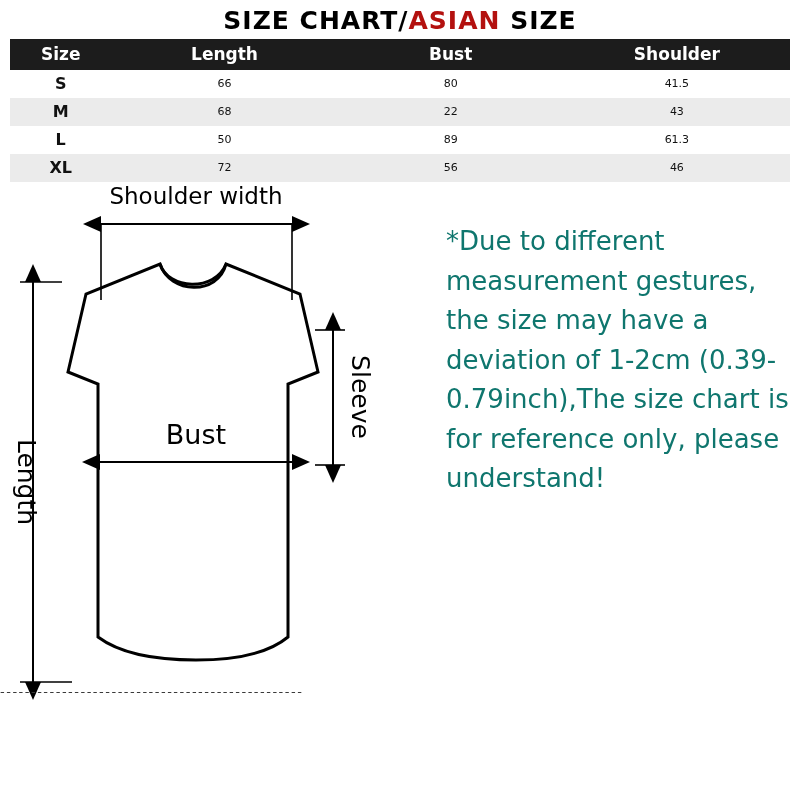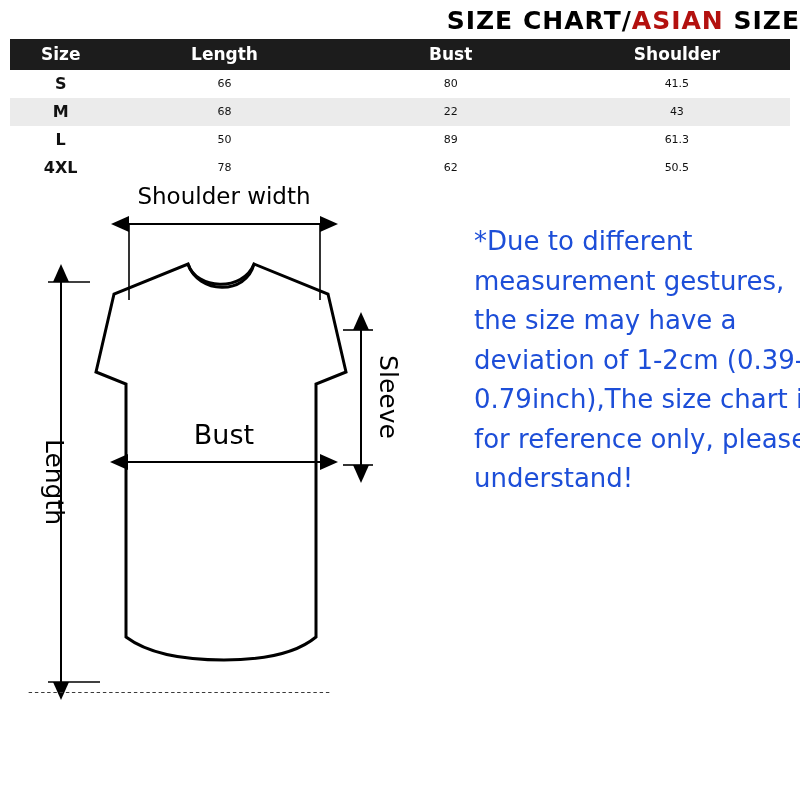--- a/index.html
+++ b/index.html
@@ -10,21 +10,21 @@
     width: 800px;
     height: 800px;
     background: #ffffff;
     font-family: "DejaVu Sans", sans-serif;
     overflow: hidden;
     position: relative;
   }
 
   
   .title {
-    text-align: right;
+    text-align: center;
     font-weight: bold;
     font-size: 25px;
     letter-spacing: 1px;
     padding-top: 6px;
     padding-bottom: 4px;
     color: #000;
     font-family: "DejaVu Sans", sans-serif;
   }
   .title .accent { color: #b3110f; }
 
@@ -60,37 +60,36 @@
   col.c0 { width: 13%; }
   col.c1 { width: 29%; }
   col.c2 { width: 29%; }
   col.c3 { width: 29%; }
 
   
   .lower {
     position: relative;
     width: 642px;
     height: 520px;
-    margin-left: 28px;
   }
   .diagram {
     position: absolute;
     left: 0;
     top: 0;
     width: 430px;
     height: 520px;
   }
   .note {
     position: absolute;
     left: 446px;
     top: 40px;
     width: 350px;
     font-size: 26px;
     line-height: 1.52;
-    color: #1d4ed8;
+    color: #0f766e;
     font-family: "DejaVu Sans", sans-serif;
   }
   .note p { margin: 0; }
 
   .bottom-strip {
     position: absolute;
     left: 0;
     bottom: 0;
     width: 800px;
     height: 18px;
@@ -135,25 +134,25 @@
       <td>68</td>
       <td>22</td>
       <td>43</td>
     </tr>
     <tr class="odd">
       <td class="sz">L</td>
       <td>50</td>
       <td>89</td>
       <td>61.3</td>
     </tr>
-    <tr class="odd">
-      <td class="sz">4XL</td>
-      <td>78</td>
-      <td>62</td>
-      <td>50.5</td>
+    <tr class="even">
+      <td class="sz">XL</td>
+      <td>72</td>
+      <td>56</td>
+      <td>46</td>
     </tr>
   </tbody>
 </table>
 
 <div class="lower">
 
   <svg class="diagram" viewBox="0 0 430 520">
     <defs>
       <marker id="arrL" markerWidth="10" markerHeight="10" refX="9" refY="4" orient="auto">
         <path d="M9,0 L0,4 L9,8 z" fill="#000"></path>

